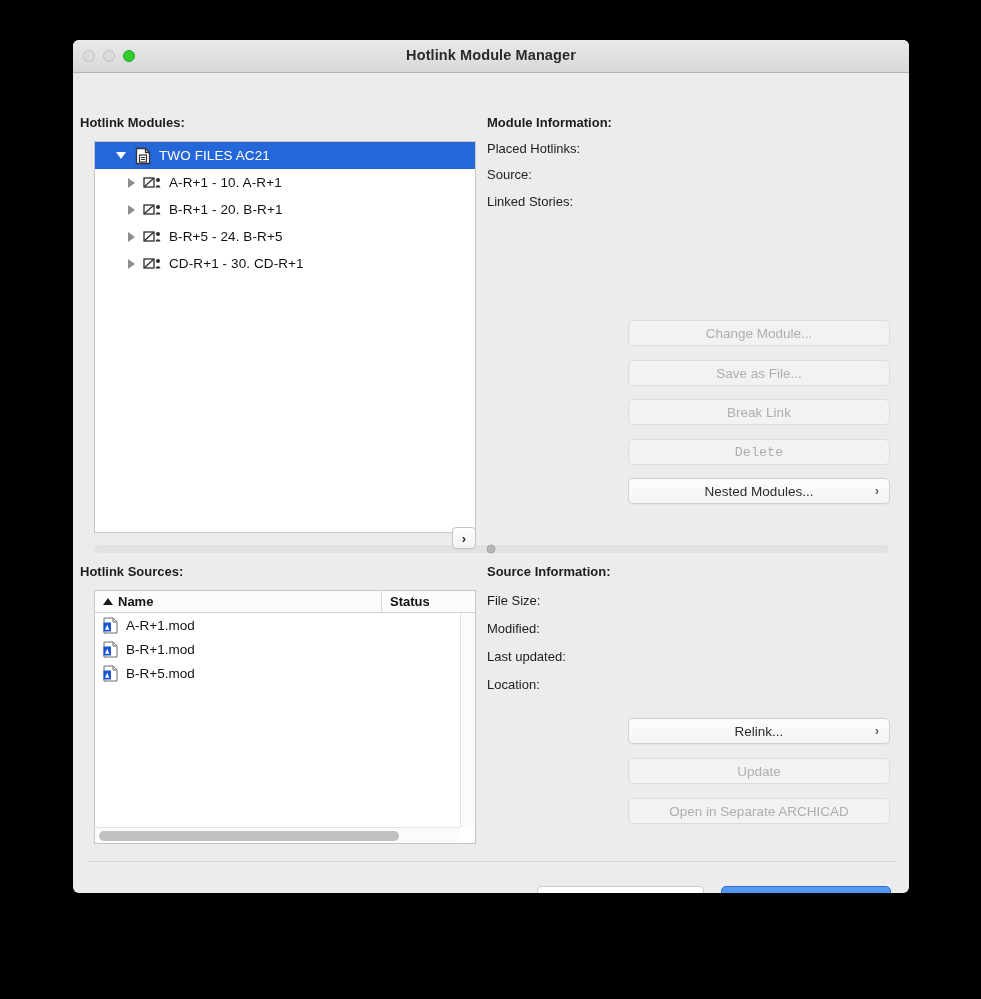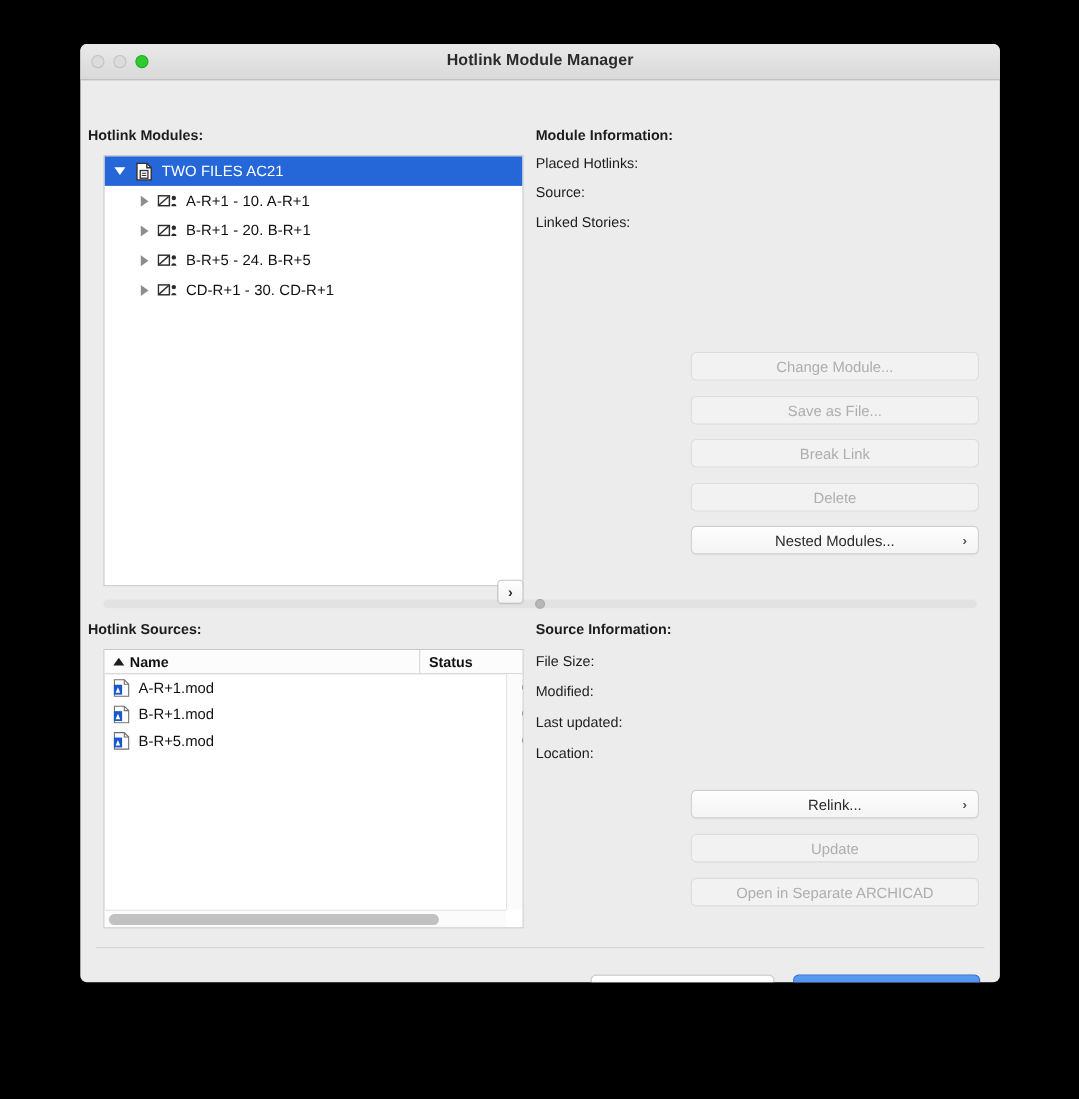--- a/index.html
+++ b/index.html
@@ -61,21 +61,21 @@
     width: 382px; height: 392px;
     background: #fff;
     border: 1px solid #c6c6c6;
     overflow: hidden;
   }
   .tree-row {
     position: relative;
     height: 27px;
     display: flex; align-items: center;
     font-size: 13.5px; color: #111;
-    padding-left: 6px;
+    padding-left: 18px;
   }
   .tree-row.selected { background: #2566d8; color: #fff; }
 
   .disclosure {
     width: 16px; height: 16px;
     display: flex; align-items: center; justify-content: center;
     flex: 0 0 16px;
   }
   .tri-down, .tri-right {
     width: 0; height: 0;
@@ -353,21 +353,21 @@
 
     <div class="act-btn" style="top:247px;">
       <span>Change Module...</span>
     </div>
     <div class="act-btn" style="top:326px;">
       <span>Break Link</span>
     </div>
     <div class="act-btn" style="top:287px;">
       <span>Save as File...</span>
     </div>
-    <div class="act-btn" style="top:366px;">
+    <div class="act-btn" style="top:366px;font-family:Liberation Mono, monospace;">
       <span>Delete</span>
     </div>
     <div class="act-btn enabled" style="top:405px;">
       <span>Nested Modules...</span>
       <span class="chev">›</span>
     </div>
 
     <div class="splitter">
       <div class="splitter-knob"></div>
     </div>

